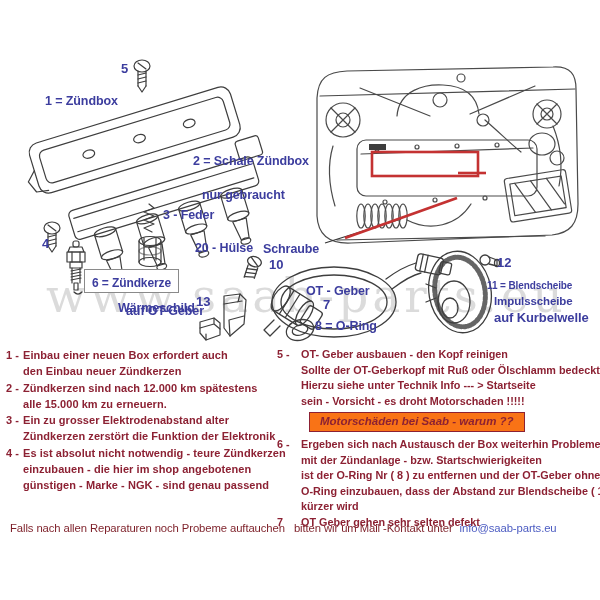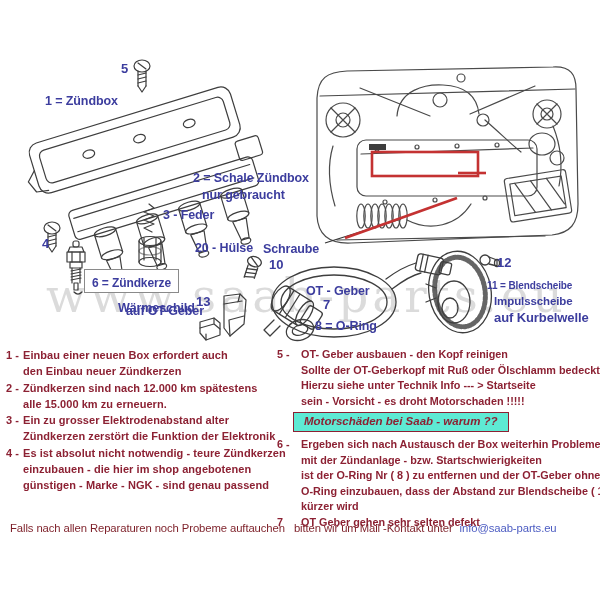--- a/index.html
+++ b/index.html
@@ -17,21 +17,21 @@
   #svg-engine{left:305px;top:56px;}
   #svg-otgeber{left:240px;top:246px;}
   #svg-blend{left:424px;top:242px;}
 
   
   .plabel{position:absolute;z-index:3;color:#3c3d9e;font-weight:bold;
     font-size:12.5px;white-space:nowrap;letter-spacing:-.1px;}
   .pnum{font-size:13px;}
   #lbl-n5{left:121px;top:61px;}
   #lbl-part1{left:45px;top:94px;}
-  #lbl-part2a{left:193px;top:171px;}
+  #lbl-part2a{left:193px;top:154px;}
   #lbl-part2b{left:202px;top:188px;}
   #lbl-feder{left:163px;top:208px;}
   #lbl-huelse{left:163px;top:241px;padding-left:32px;}
   #lbl-n4{left:42px;top:236px;}
   #lbl-kerze{left:84px;top:269px;border:1px solid #8a8a8a;background:#fff;
     padding:6px 7px 2px 7px;font-size:12px;}
   #lbl-n13{left:196px;top:294px;}
   #lbl-waerme1{left:118px;top:301px;}
   #lbl-waerme2{left:126px;top:304px;}
   #lbl-schraube{left:263px;top:242px;}
@@ -46,23 +46,23 @@
 
   
   .notes{position:absolute;z-index:3;color:#8c2133;font-weight:bold;white-space:nowrap;}
   #notes-left{left:6px;top:347px;width:272px;font-size:11px;letter-spacing:.05px;}
   #notes-left .row{display:flex;line-height:16.3px;}
   #notes-left .num{flex:0 0 17px;}
   #notes-right{left:277px;top:347px;width:322px;font-size:10.8px;letter-spacing:0;}
   #notes-right .row{display:flex;line-height:15.5px;}
   #notes-right .num{flex:0 0 24px;}
 
-  .warnbox{display:inline-block;margin:3px 0 5px 16px;border:1.4px solid #8c2133;
+  .warnbox{display:inline-block;margin:3px 0 5px 32px;border:1.4px solid #8c2133;
     padding:1px 10px 2px 10px;font-style:italic;font-size:11.5px;line-height:15px;
-    color:#8c2133;font-weight:bold;background:#5eead4;text-align:right;}
+    color:#8c2133;font-weight:bold;background:#f97316;text-align:right;}
 
   
   #footer{position:absolute;z-index:3;left:10px;top:522px;font-size:11.3px;
     font-weight:normal;color:#7d1f28;white-space:nowrap;letter-spacing:-.1px;}
   #footer .gap1{display:inline-block;width:9px;}
   #footer .gap2{display:inline-block;width:7px;}
   #footer a{color:#4c5cc2;text-decoration:none;}
 
   svg{display:block;}
 </style>

